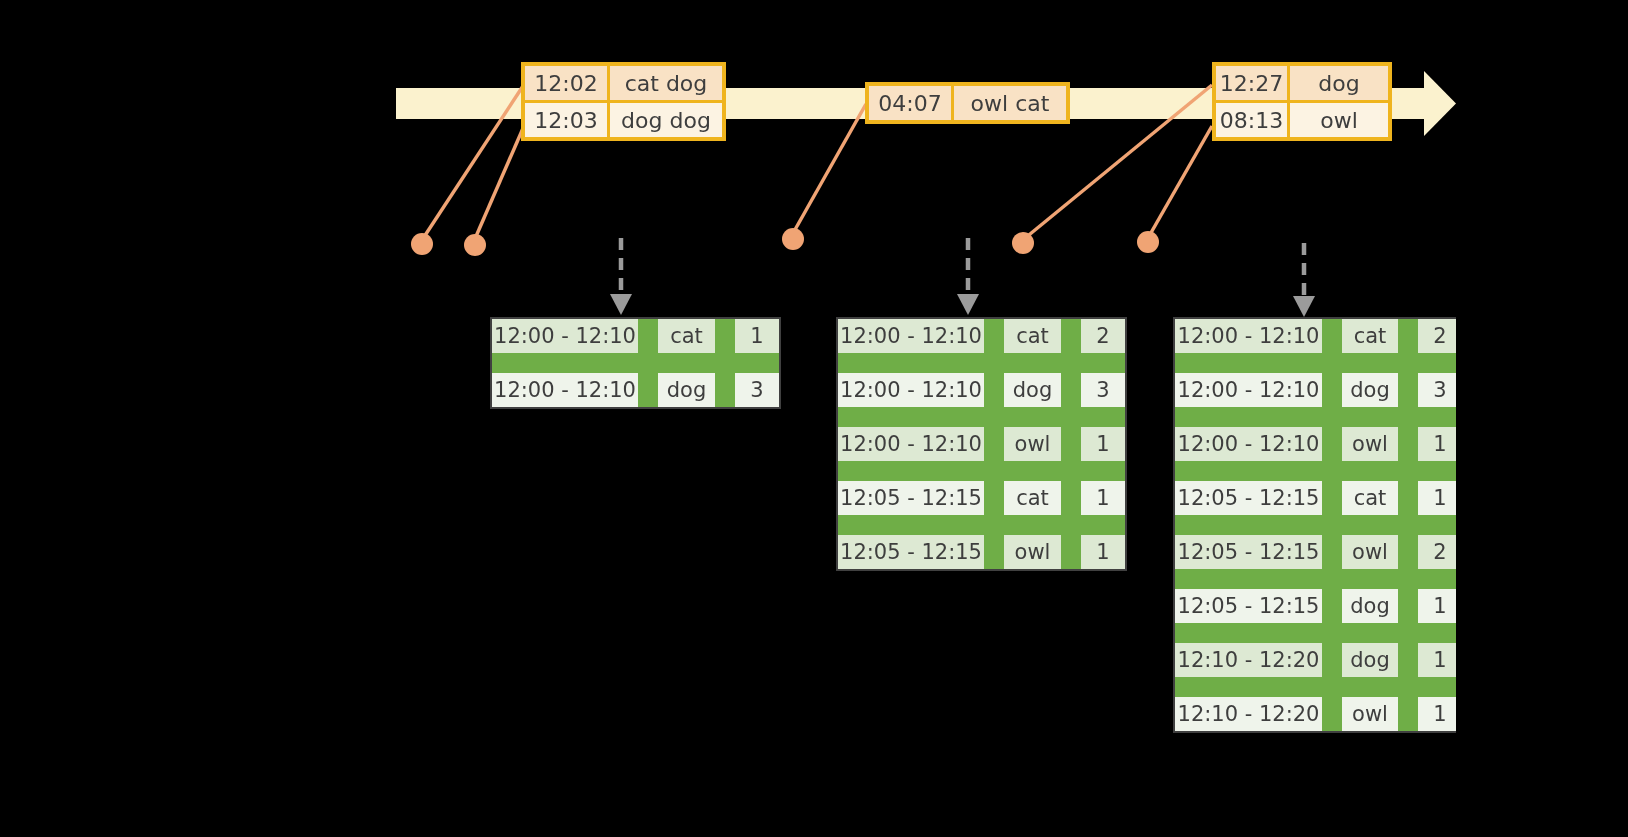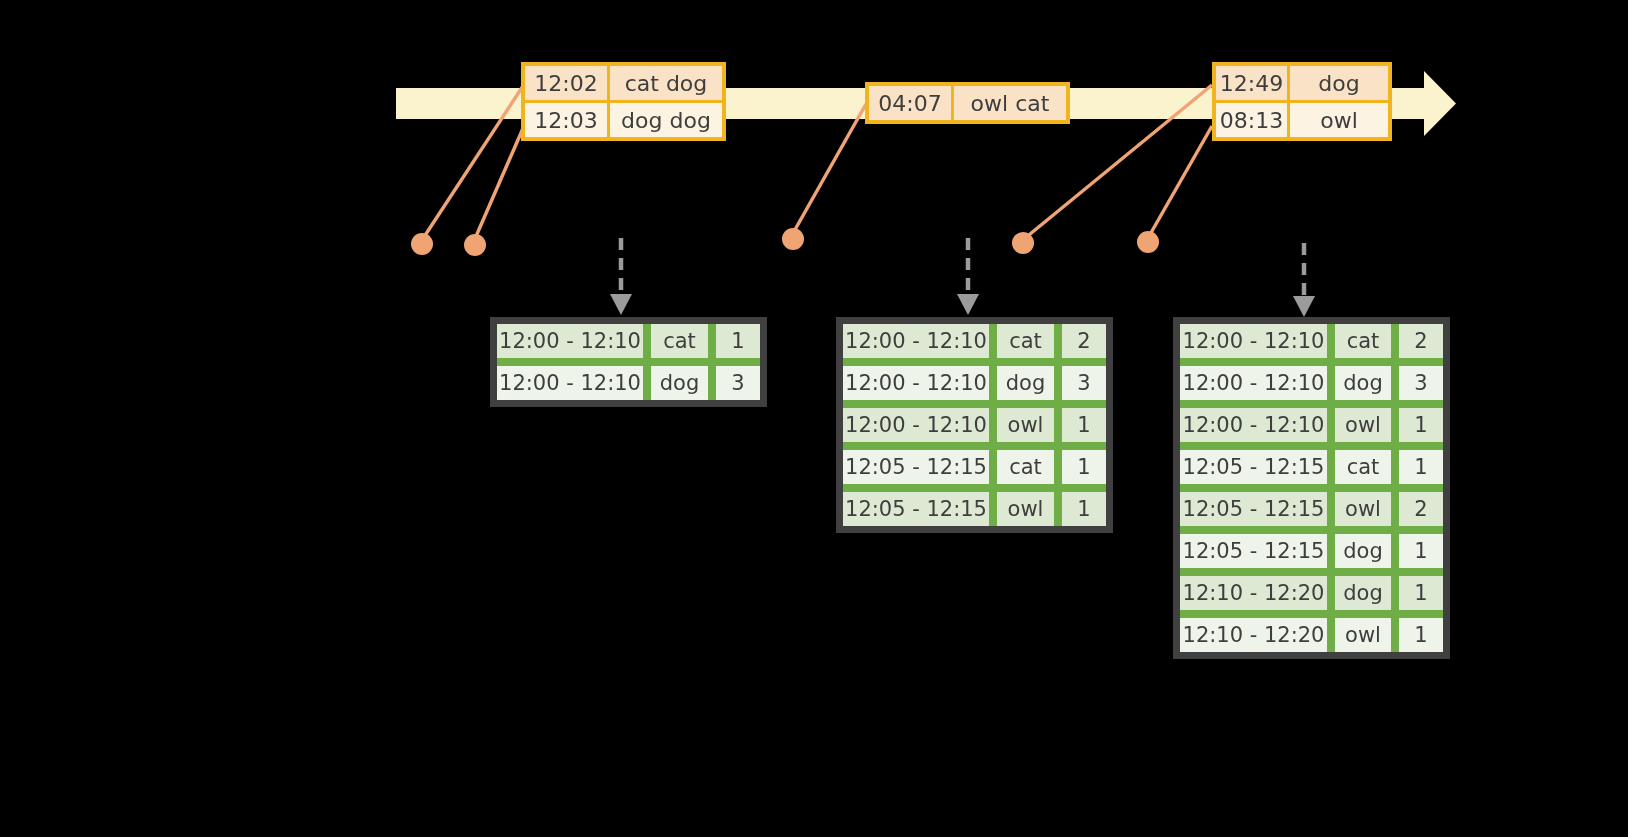--- a/index.html
+++ b/index.html
@@ -8,22 +8,22 @@
     overflow:hidden;font-family:"DejaVu Sans","Liberation Sans",sans-serif;
   }
   svg.layer{position:absolute;left:0;top:0;width:1628px;height:837px;}
   
   .etable{
     position:absolute;display:grid;grid-auto-rows:34px;gap:3px;
     border:4px solid #EFB41E;background:#EFB41E;box-sizing:content-box;
   }
   
   .rtable{
-    position:absolute;display:grid;grid-auto-rows:34px;gap:8px;
-    border:7px solid #404040;background:#6FAE47;box-sizing:content-box;
+    position:absolute;display:grid;grid-auto-rows:34px;gap:20px;
+    border:2px solid #404040;background:#6FAE47;box-sizing:content-box;
   }
   .cell{
     display:flex;align-items:center;justify-content:center;
     color:#3E3E3E;font-size:21px;white-space:nowrap;
   }
   .etable .cell{font-size:22px;}
   .peach{background:#F9E2C5;}
   .cream{background:#FCF3E3;}
   .g-dark{background:#DDE9D3;}
   .g-light{background:#EFF4EB;}
@@ -72,21 +72,21 @@
     <div class="cell cream">12:03</div>
     <div class="cell cream">dog dog</div>
   </div>
 
   <div class="etable" style="left:865px;top:82px;grid-template-columns:82px 112px;">
     <div class="cell peach">04:07</div>
     <div class="cell peach">owl cat</div>
   </div>
 
   <div class="etable" style="left:1212px;top:62px;grid-template-columns:71px 98px;">
-    <div class="cell peach">12:49</div>
+    <div class="cell peach">12:27</div>
     <div class="cell peach">dog</div>
     <div class="cell cream">08:13</div>
     <div class="cell cream">owl</div>
   </div>
 
   <div class="rtable" style="left:490px;top:317px;grid-template-columns:146px 57px 44px;">
     <div class="cell g-dark">12:00 - 12:10</div>
     <div class="cell g-dark">cat</div>
     <div class="cell g-dark">1</div>
     <div class="cell g-light">12:00 - 12:10</div>

